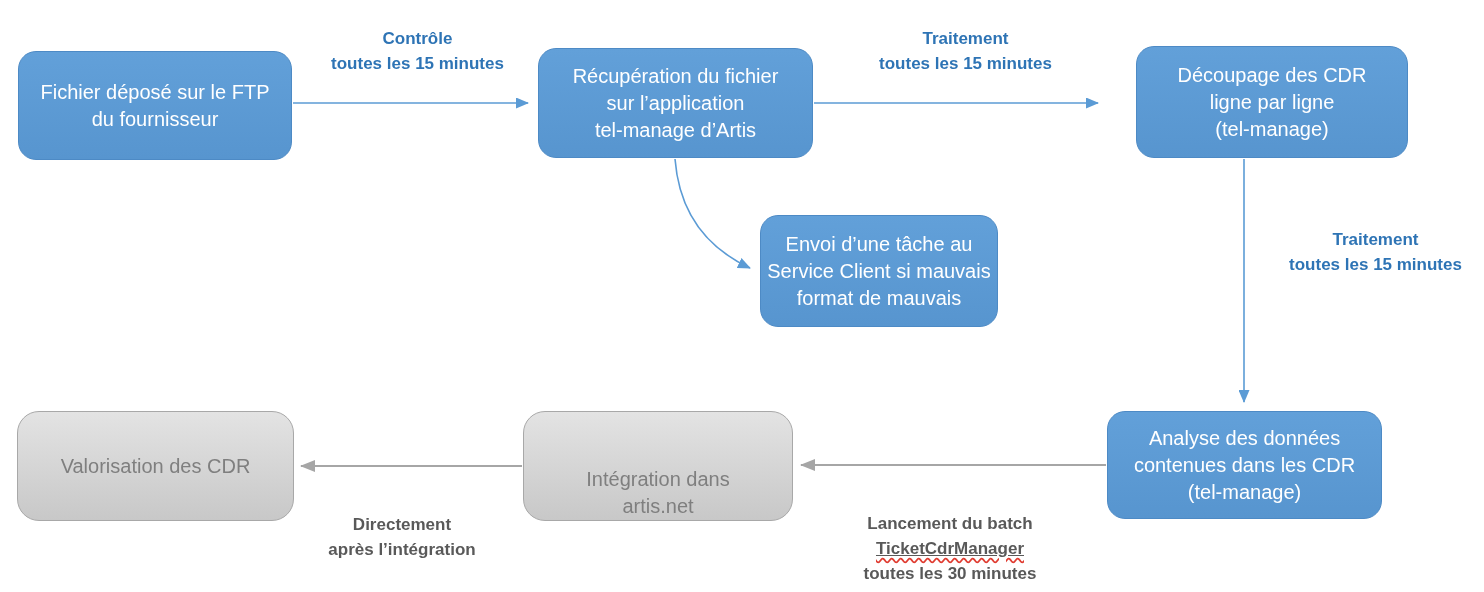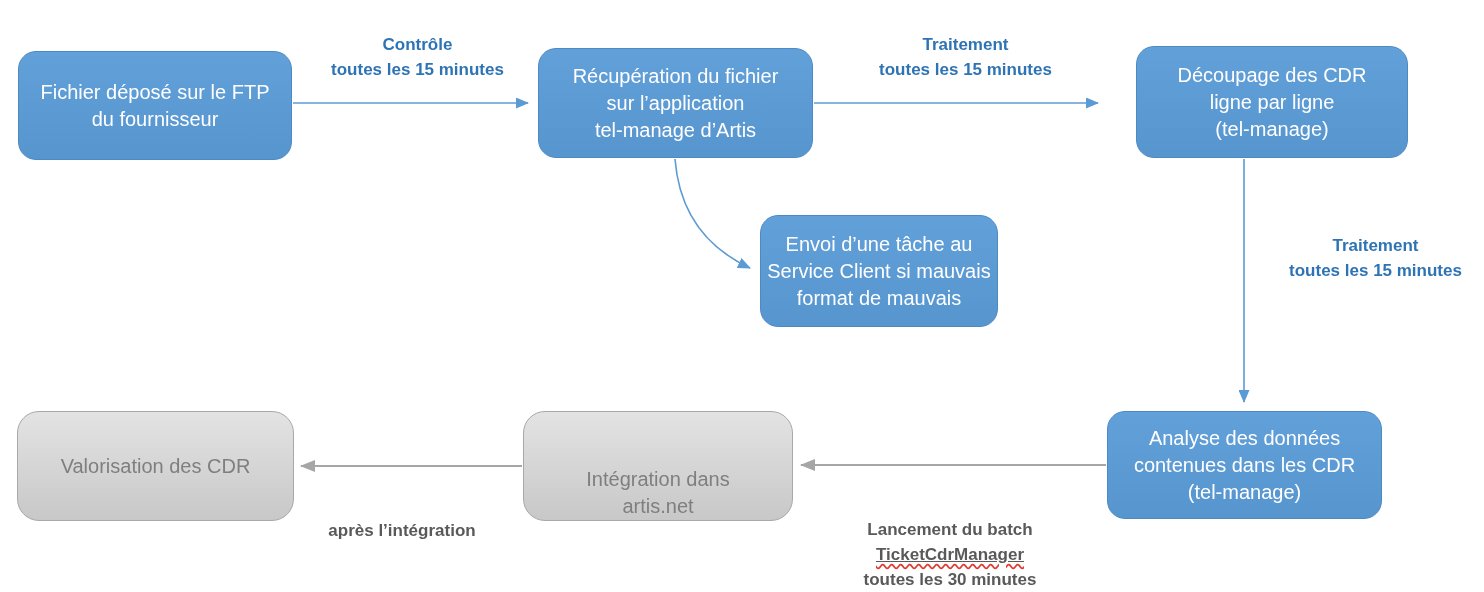--- a/index.html
+++ b/index.html
@@ -36,21 +36,20 @@
     border-radius: 22px;
     color: #7f7f7f;
   }
 
   .edge-label {
     position: absolute;
     font-weight: bold;
     font-size: 17px;
     line-height: 25px;
     text-align: center;
-    margin-top: 6px;
   }
   .edge-label.blue { color: #2e74b5; }
   .edge-label.gray { color: #595959; }
 
   
   .u-spell { text-decoration: underline wavy #e03c31; text-underline-offset: 3px; }
   .u-spell > span { text-decoration: underline solid currentColor; text-underline-offset: 1px; }
 
   
   #node-ftp          { left: 18px;   top: 51px;  width: 274px; height: 109px; }
@@ -145,16 +144,17 @@
 
   <div class="edge-label gray" id="label-lancement">
     <div>Lancement du batch</div>
     <div>
       <span class="u-spell"><span>TicketCdrManager</span></span>
     </div>
     <div>toutes les 30 minutes</div>
   </div>
 
   <div class="edge-label gray" id="label-directement">
+    <div>Directement</div>
     <div>après l’intégration</div>
   </div>
 
 </div>
 
 </body></html>

